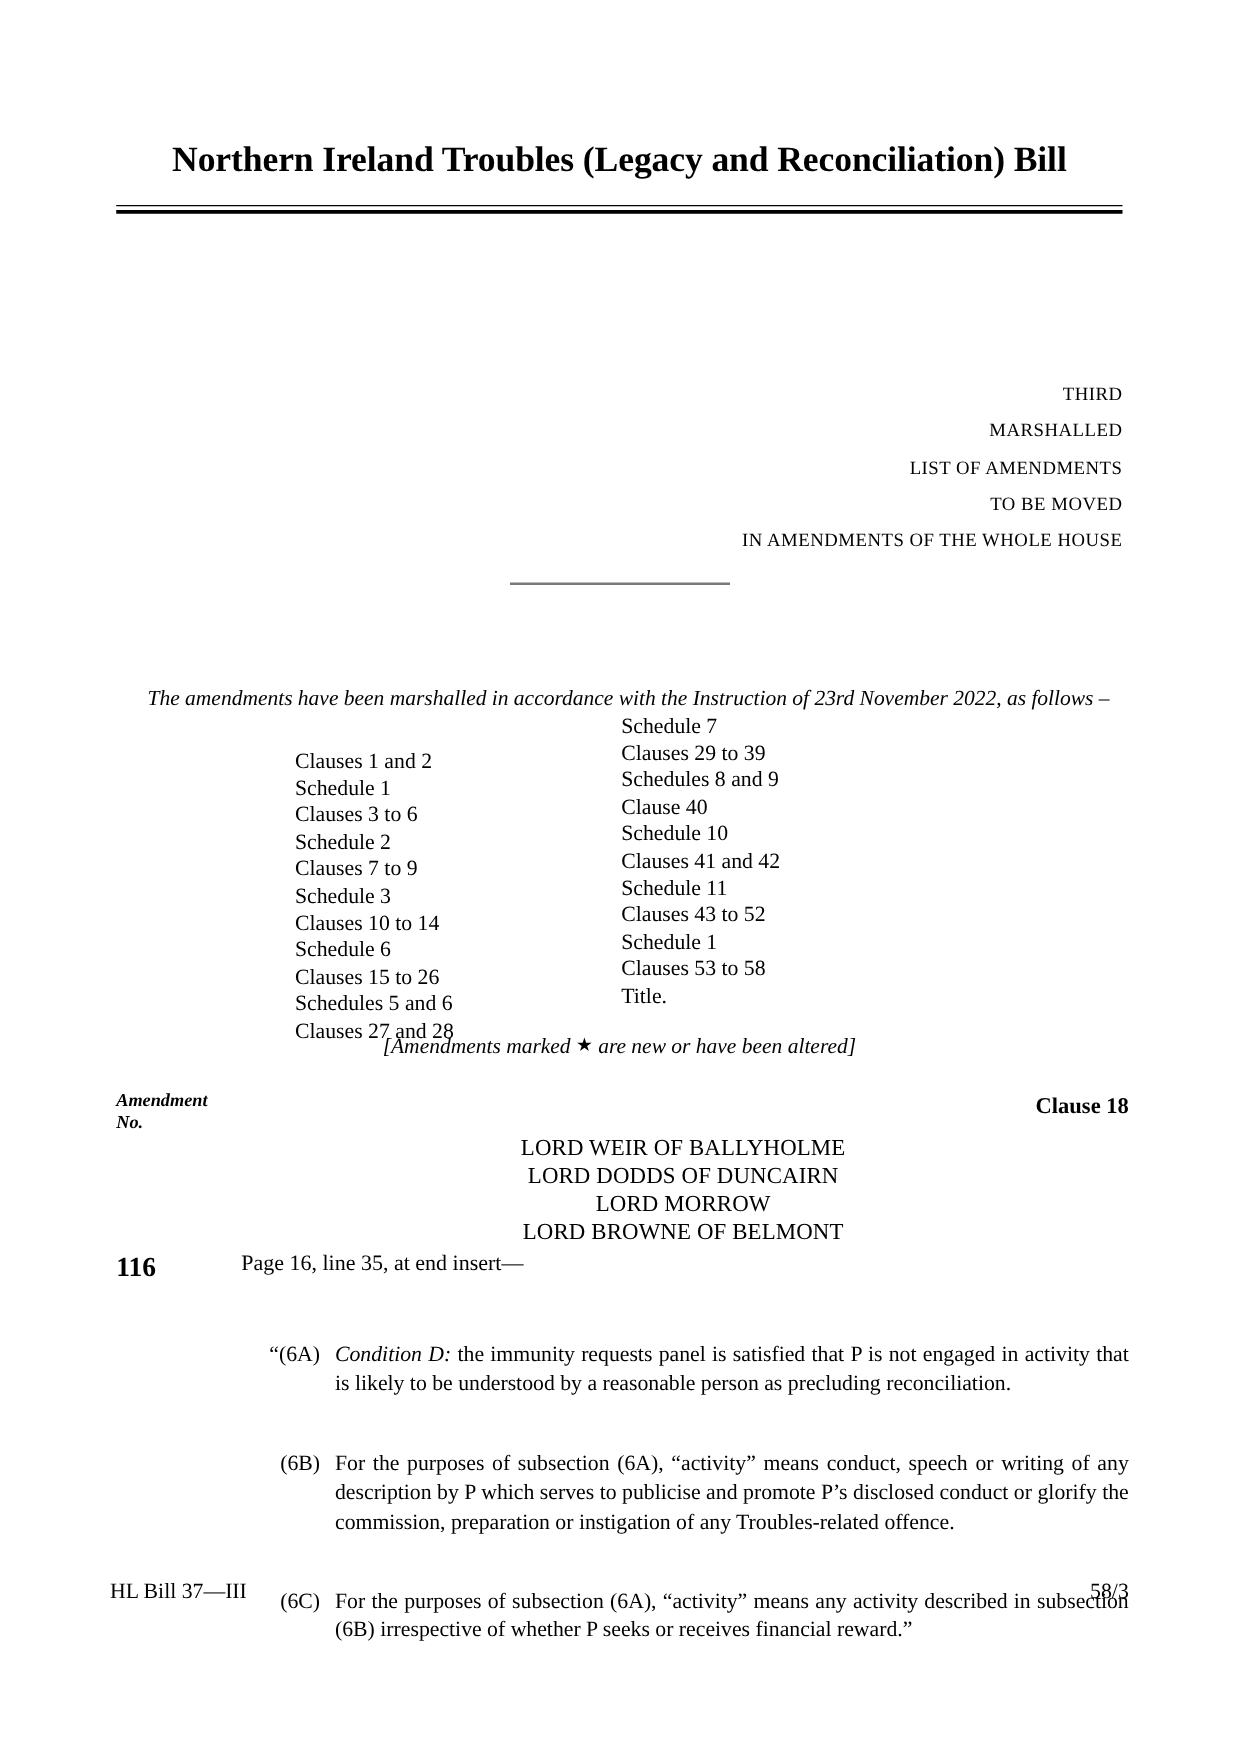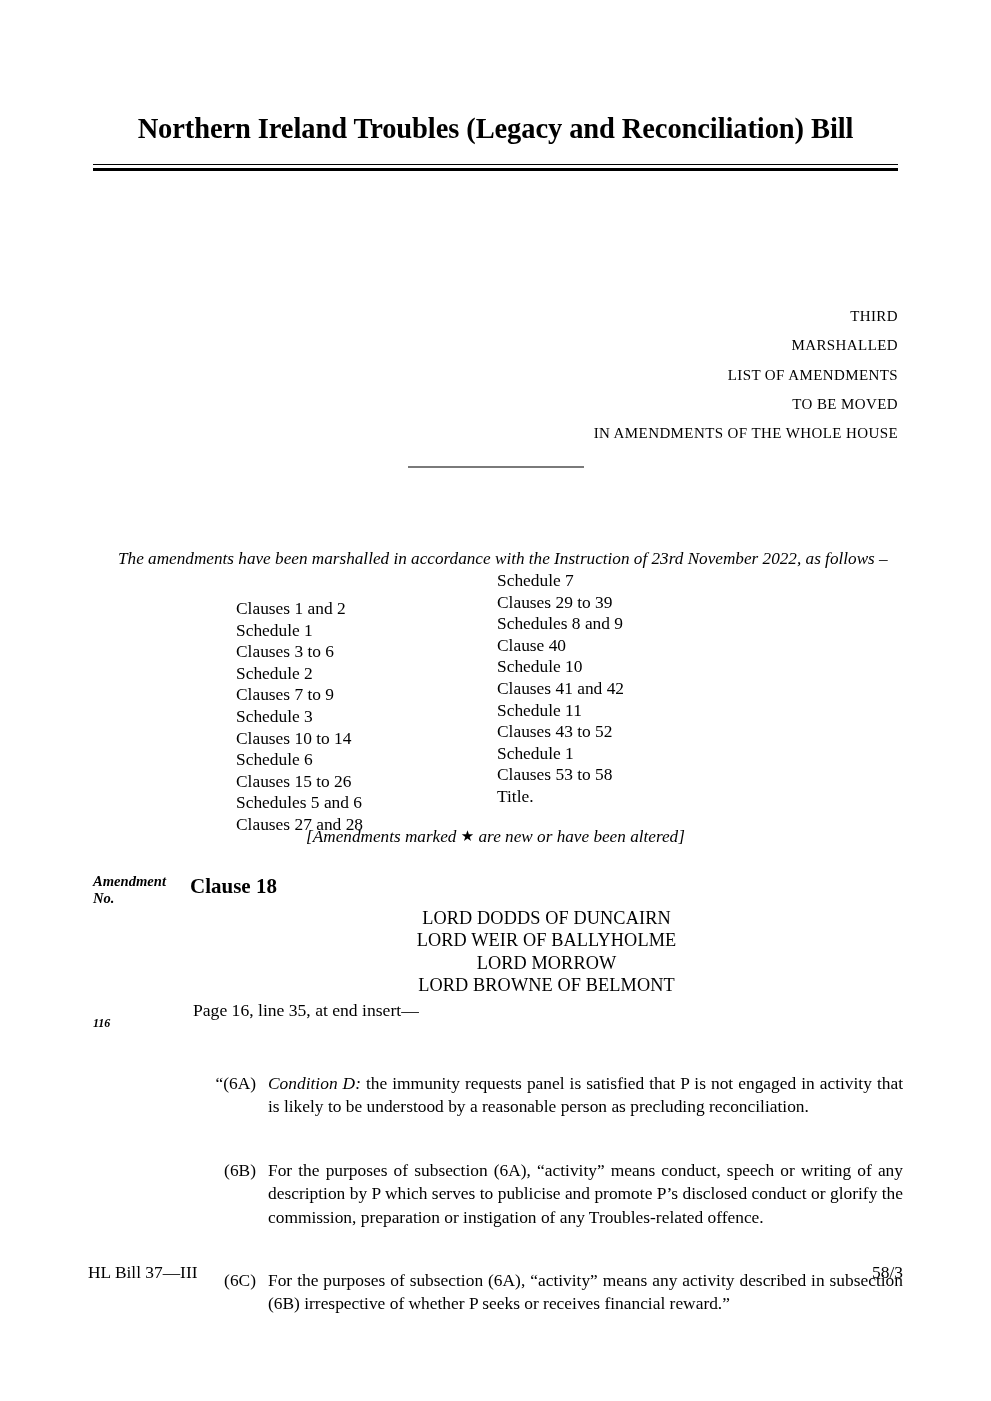--- a/index.html
+++ b/index.html
@@ -139,23 +139,23 @@
     line-height: 17px;
     font-style: italic;
   }
 
   
   .clause-heading {
     position: absolute;
     left: 190px;
     top: 874px;
     width: 713px;
-    text-align: left;
+    text-align: right;
     font-weight: bold;
-    font-size: 21px;
+    font-size: 18px;
   }
 
   
   .sponsors {
     position: absolute;
     left: 190px;
     top: 907px;
     width: 713px;
     text-align: center;
     font-size: 18.3px;
@@ -166,25 +166,24 @@
   
   .amendment {
     position: absolute;
     left: 93px;
     top: 1000px;
     width: 810px;
   }
   .amd-number {
     position: absolute;
     left: 0;
-    top: 16px;
+    top: 1px;
     width: 90px;
     font-weight: bold;
-    font-size: 12px;
-    font-style: italic;
+    font-size: 22px;
   }
   .amd-instruction {
     position: absolute;
     left: 100px;
     top: 0;
     font-size: 17.6px;
   }
 
   .subsections {
     position: absolute;
@@ -283,22 +282,22 @@
   <div class="star-note"><span>[Amendments marked </span><span class="star">★</span><span> are new or have been altered]</span></div>
 
   <div class="amd-no-label">
     <div>Amendment</div>
     <div>No.</div>
   </div>
 
   <div class="clause-heading">Clause 18</div>
 
   <div class="sponsors">
+    <div>LORD WEIR OF BALLYHOLME</div>
     <div>LORD DODDS OF DUNCAIRN</div>
-    <div>LORD WEIR OF BALLYHOLME</div>
     <div>LORD MORROW</div>
     <div>LORD BROWNE OF BELMONT</div>
   </div>
 
   <div class="amendment">
     <div class="amd-number">116</div>
     <div class="amd-instruction">Page 16, line 35, at end insert—</div>
 
     <div class="subsections">
       <div class="sub">

